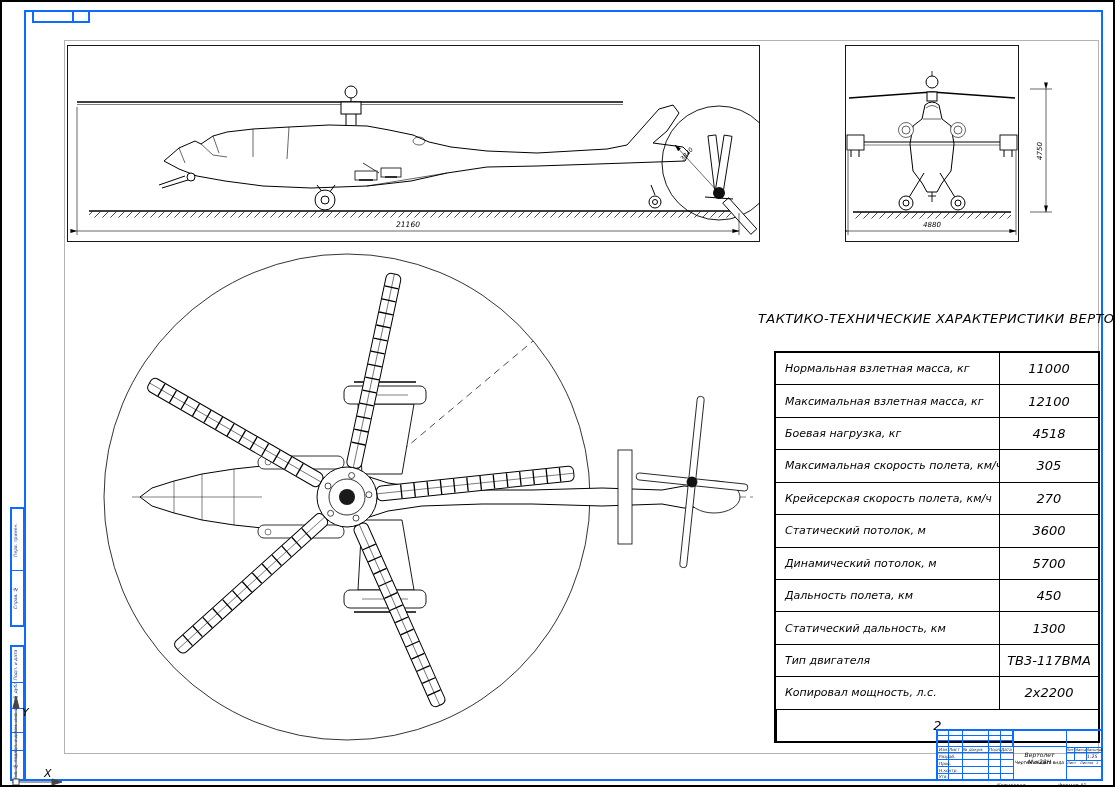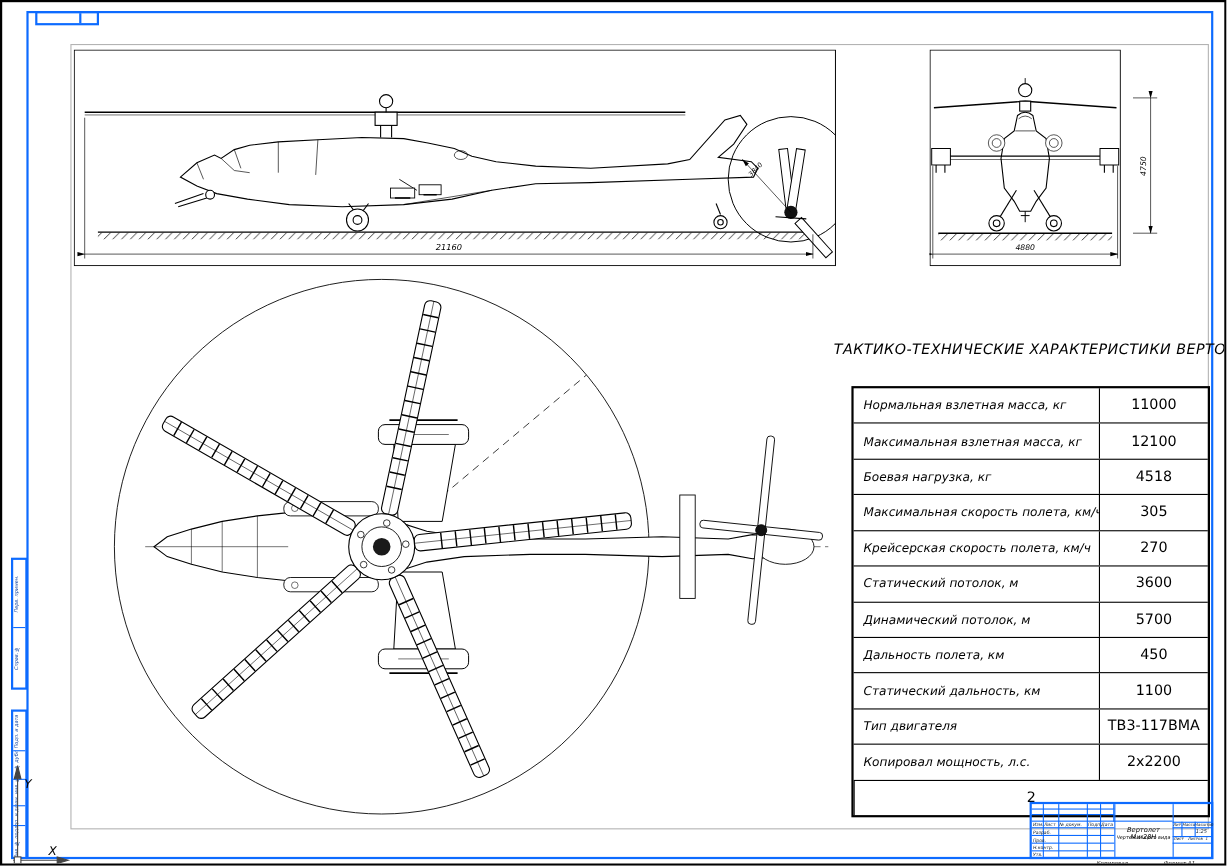--- a/index.html
+++ b/index.html
@@ -28,21 +28,21 @@
   
   .spec-title{position:absolute;left:756px;top:309px;width:346px;text-align:center;
     font-size:13px;font-style:italic;letter-spacing:.4px;white-space:nowrap;}
   .spec-table{position:absolute;left:772px;top:333px;width:326px;height:392px;
     border:2px solid #000;box-sizing:border-box;display:flex;flex-direction:column;margin-top:16px;}
   .spec-row{flex:1;display:flex;border-top:1.5px solid #000;box-sizing:border-box;}
   .spec-row:first-child{border-top:none;}
   .spec-label{width:223px;display:flex;align-items:center;padding-left:9px;
     font-size:11px;font-style:italic;box-sizing:border-box;white-space:nowrap;overflow:hidden;}
   .spec-value{flex:1;border-left:1.5px solid #000;display:flex;align-items:center;justify-content:center;
-    font-size:13px;box-sizing:border-box;}
+    font-size:13px;font-style:italic;box-sizing:border-box;}
   
   .tb{position:absolute;left:934px;top:727px;width:167px;height:52px;
     border:2px solid var(--blue);box-sizing:border-box;font-style:italic;}
   .tb *{box-sizing:border-box;position:absolute;}
   .tb .cell{border-right:1.2px solid var(--blue);border-bottom:1.2px solid var(--blue);}
   .tb .lab{font-size:4.2px;line-height:1;color:#123;white-space:nowrap;}
   .tb-name{font-size:6px;text-align:center;width:100%;}
   .tb-doc{font-size:4.4px;text-align:center;width:100%;}
   .under-frame-label{position:absolute;font-size:5px;font-style:italic;color:#222;white-space:nowrap;}
   svg text{font-family:"DejaVu Sans",sans-serif;font-style:italic;fill:#000;}
@@ -360,21 +360,21 @@
           <div class="spec-label">Статический потолок, м</div>
           <div class="spec-value">3600</div>
         </div><div class="spec-row">
           <div class="spec-label">Динамический потолок, м</div>
           <div class="spec-value">5700</div>
         </div><div class="spec-row">
           <div class="spec-label">Дальность полета, км</div>
           <div class="spec-value">450</div>
         </div><div class="spec-row">
           <div class="spec-label">Статический дальность, км</div>
-          <div class="spec-value">1100</div>
+          <div class="spec-value">1300</div>
         </div><div class="spec-row">
           <div class="spec-label">Тип двигателя</div>
           <div class="spec-value">ТВ3-117ВМА</div>
         </div><div class="spec-row">
           <div class="spec-label">Копировал мощность, л.с.</div>
           <div class="spec-value">2х2200</div>
         </div><div class="spec-row">
           <div class="spec-value">2</div>
         </div></div>
   </div>

